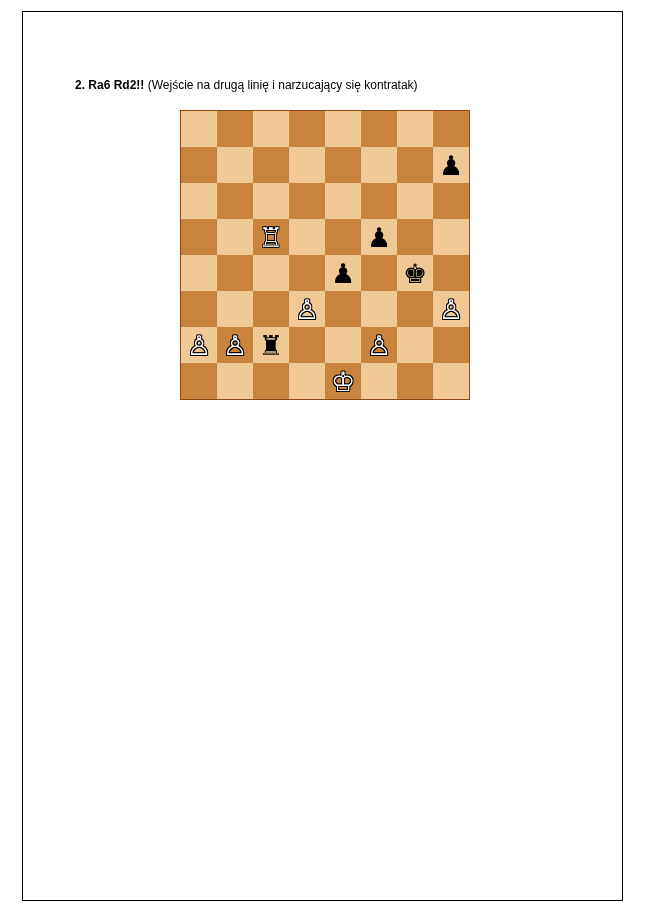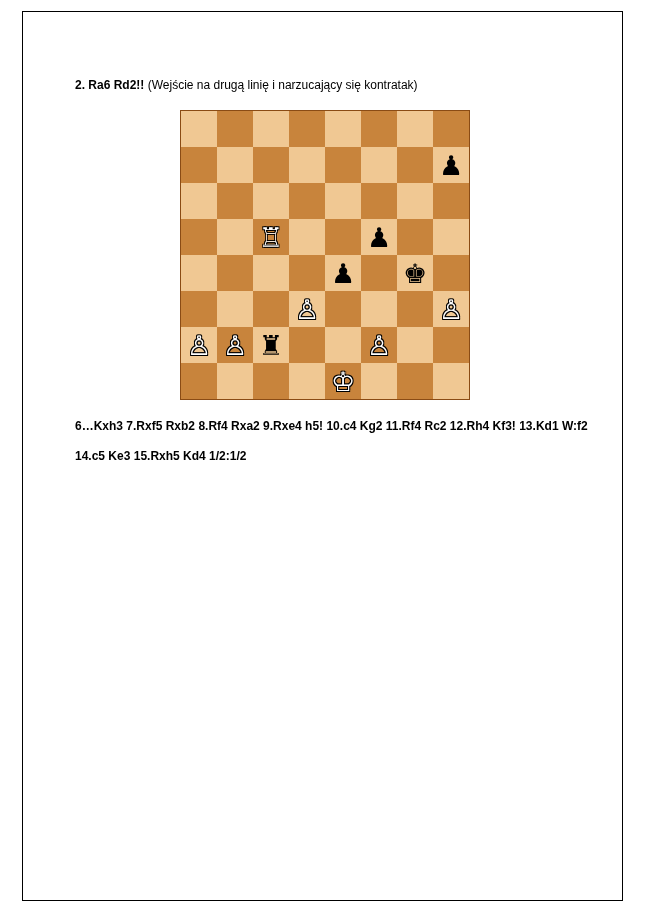--- a/index.html
+++ b/index.html
@@ -186,23 +186,15 @@
           <div class="sq light"></div>
           <div class="sq dark">
             <span class="piece white">♔</span>
           </div>
           <div class="sq light"></div>
           <div class="sq dark"></div>
           <div class="sq light"></div>
         </div>
     </div>
 
-    <div class="tail">
-      <div class="line">
-        <b>6…Kxh3 7.Rxf5 Rxb2 8.Rf4 Rxa2 9.Rxe4 h5! 10.c4 Kg2 11.Rf4 Rc2 12.Rh4 Kf3! 13.Kd1 W:f2</b>
-      </div>
-      <div class="line">
-        <b>14.c5 Ke3 15.Rxh5 Kd4 1/2:1/2</b>
-      </div>
-    </div>
 
   </div>
 </div>
 
 </body></html>

